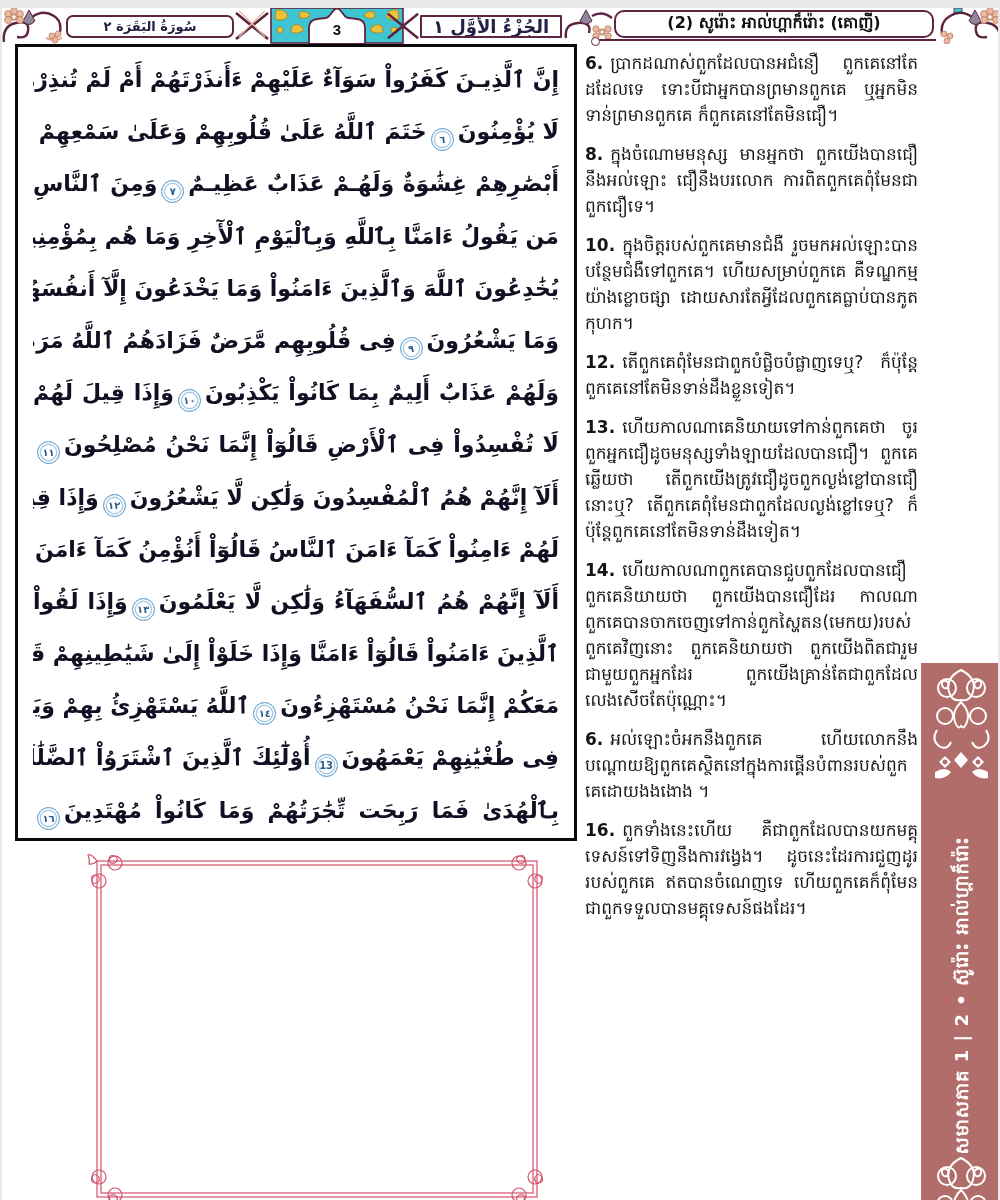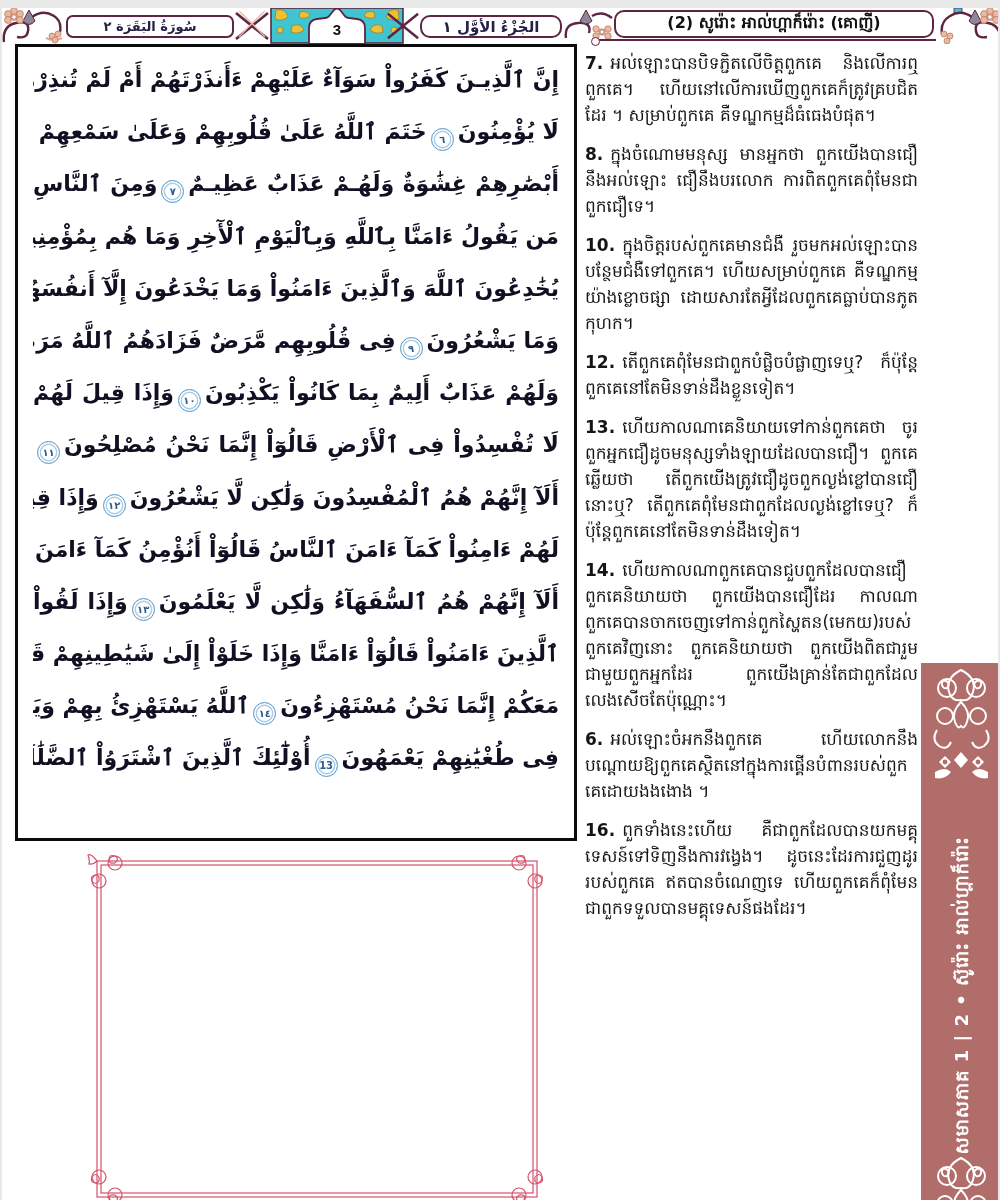--- a/index.html
+++ b/index.html
@@ -7,21 +7,21 @@
         font-family:"Liberation Sans",sans-serif;overflow:hidden;margin:8px auto;}
 
   
   .hband{position:absolute;left:0;top:0;width:1000px;height:38px;}
   .orn{position:absolute;top:0;}
   .hbox{position:absolute;box-sizing:border-box;background:#fff;border:2.2px solid #5e2543;
         display:flex;align-items:center;justify-content:center;font-weight:bold;
         color:#232246;white-space:nowrap;overflow:hidden;}
   .hbox.ar{font-family:"DejaVu Sans",sans-serif;}
   #surah-box{left:64px;top:7px;width:168px;height:23px;border-radius:7px;font-size:13px;}
-  #juz-box{left:418px;top:7px;width:142px;height:23px;border-radius:10px;font-size:15px;}
+  #juz-box{left:418px;top:7px;width:142px;height:23px;border-radius:1px;font-size:18px;}
   #khmer-box{left:612px;top:2px;width:320px;height:28px;border-radius:10px;
              font-size:16px;color:#101010;font-family:"DejaVu Sans",sans-serif;align-items:center;}
   #khmer-underline{position:absolute;left:597px;top:31px;width:337px;height:0;
                    border-top:2.5px solid #5e2543;}
   #khmer-underline:before{content:"";position:absolute;left:-8px;top:-4px;width:7px;height:7px;
                    border:1.6px solid #5e2543;border-radius:50%;background:#fff;}
   #arch-number{position:absolute;left:268px;top:13px;width:134px;text-align:center;
                font-weight:bold;font-size:15px;color:#111;z-index:3;}
 
   
@@ -169,26 +169,27 @@
         <div class="qline"><span>يُخَٰدِعُونَ ٱللَّهَ وَٱلَّذِينَ ءَامَنُواْ وَمَا يَخْدَعُونَ إِلَّآ أَنفُسَهُمْ</span></div>
         <div class="qline"><span>وَمَا يَشْعُرُونَ</span><span class="rosette">٩</span><span>فِى قُلُوبِهِم مَّرَضٌ فَزَادَهُمُ ٱللَّهُ مَرَضًا</span></div>
         <div class="qline"><span>وَلَهُمْ عَذَابٌ أَلِيمٌ بِمَا كَانُواْ يَكْذِبُونَ</span><span class="rosette">١٠</span><span>وَإِذَا قِيلَ لَهُمْ</span></div>
         <div class="qline"><span>لَا تُفْسِدُواْ فِى ٱلْأَرْضِ قَالُوٓاْ إِنَّمَا نَحْنُ مُصْلِحُونَ</span><span class="rosette">١١</span></div>
         <div class="qline"><span>أَلَآ إِنَّهُمْ هُمُ ٱلْمُفْسِدُونَ وَلَٰكِن لَّا يَشْعُرُونَ</span><span class="rosette">١٢</span><span>وَإِذَا قِيلَ</span></div>
         <div class="qline"><span>لَهُمْ ءَامِنُواْ كَمَآ ءَامَنَ ٱلنَّاسُ قَالُوٓاْ أَنُؤْمِنُ كَمَآ ءَامَنَ ٱلسُّفَهَآءُ</span></div>
         <div class="qline"><span>أَلَآ إِنَّهُمْ هُمُ ٱلسُّفَهَآءُ وَلَٰكِن لَّا يَعْلَمُونَ</span><span class="rosette">١٣</span><span>وَإِذَا لَقُواْ</span></div>
         <div class="qline"><span>ٱلَّذِينَ ءَامَنُواْ قَالُوٓاْ ءَامَنَّا وَإِذَا خَلَوْاْ إِلَىٰ شَيَٰطِينِهِمْ قَالُوٓاْ إِنَّا</span></div>
         <div class="qline"><span>مَعَكُمْ إِنَّمَا نَحْنُ مُسْتَهْزِءُونَ</span><span class="rosette">١٤</span><span>ٱللَّهُ يَسْتَهْزِئُ بِهِمْ وَيَمُدُّهُمْ</span></div>
         <div class="qline"><span>فِى طُغْيَٰنِهِمْ يَعْمَهُونَ</span><span class="rosette">13</span><span>أُوْلَٰٓئِكَ ٱلَّذِينَ ٱشْتَرَوُاْ ٱلضَّلَٰلَةَ</span></div>
+        <div class="qline"><span>بِٱلْهُدَىٰ فَمَا رَبِحَت تِّجَٰرَتُهُمْ وَمَا كَانُواْ مُهْتَدِينَ</span><span class="rosette">١٦</span></div>
       </div>
   </div>
 
   <div id="translation">
     <div>
-        <p class="tpara"><span class="tnum">7.</span><span>អល់ឡោះបានបិទភ្ជិតលើចិត្តពួកគេ និងលើការឮពួកគេ។ ហើយនៅលើការឃើញពួកគេក៏ត្រូវគ្របជិតដែរ ។ សម្រាប់ពួកគេ គឺទណ្ឌកម្មដ៏ធំធេងបំផុត។</span></p>
+        <p class="tpara"><span class="tnum">6.</span><span>ប្រាកដណាស់ពួកដែលបានអជំនឿ ពួកគេនៅតែដដែលទេ ទោះបីជាអ្នកបានព្រមានពួកគេ ឬអ្នកមិនទាន់ព្រមានពួកគេ ក៏ពួកគេនៅតែមិនជឿ។</span></p>
         <p class="tpara"><span class="tnum">8.</span><span>ក្នុងចំណោមមនុស្ស មានអ្នកថា ពួកយើងបានជឿនឹងអល់ឡោះ ជឿនឹងបរលោក ការពិតពួកគេពុំមែនជាពួកជឿទេ។</span></p>
         <p class="tpara"><span class="tnum">10.</span><span>ក្នុងចិត្តរបស់ពួកគេមានជំងឺ រួចមកអល់ឡោះបានបន្ថែមជំងឺទៅពួកគេ។ ហើយសម្រាប់ពួកគេ គឺទណ្ឌកម្មយ៉ាងខ្លោចផ្សា ដោយសារតែអ្វីដែលពួកគេធ្លាប់បានភូតកុហក។</span></p>
         <p class="tpara"><span class="tnum">12.</span><span>តើពួកគេពុំមែនជាពួកបំផ្លិចបំផ្លាញទេឬ? ក៏ប៉ុន្តែពួកគេនៅតែមិនទាន់ដឹងខ្លួនទៀត។</span></p>
         <p class="tpara"><span class="tnum">13.</span><span>ហើយកាលណាគេនិយាយទៅកាន់ពួកគេថា ចូរពួកអ្នកជឿដូចមនុស្សទាំងឡាយដែលបានជឿ។ ពួកគេឆ្លើយថា តើពួកយើងត្រូវជឿដូចពួកល្ងង់ខ្លៅបានជឿនោះឬ? តើពួកគេពុំមែនជាពួកដែលល្ងង់ខ្លៅទេឬ? ក៏ប៉ុន្តែពួកគេនៅតែមិនទាន់ដឹងទៀត។</span></p>
         <p class="tpara"><span class="tnum">14.</span><span>ហើយកាលណាពួកគេបានជួបពួកដែលបានជឿ ពួកគេនិយាយថា ពួកយើងបានជឿដែរ កាលណាពួកគេបានចាកចេញទៅកាន់ពួកស្ហៃតន(មេកយ)របស់ពួកគេវិញនោះ ពួកគេនិយាយថា ពួកយើងពិតជារួមជាមួយពួកអ្នកដែរ ពួកយើងគ្រាន់តែជាពួកដែលលេងសើចតែប៉ុណ្ណោះ។</span></p>
         <p class="tpara"><span class="tnum">6.</span><span>អល់ឡោះចំអកនឹងពួកគេ ហើយលោកនឹងបណ្ដោយឱ្យពួកគេស្ថិតនៅក្នុងការផ្គើនបំពានរបស់ពួកគេដោយងងងោង ។</span></p>
         <p class="tpara"><span class="tnum">16.</span><span>ពួកទាំងនេះហើយ គឺជាពួកដែលបានយកមគ្គុទេសន៍ទៅទិញនឹងការវង្វេង។ ដូចនេះដែរការជួញដូររបស់ពួកគេ ឥតបានចំណេញទេ ហើយពួកគេក៏ពុំមែនជាពួកទទួលបានមគ្គុទេសន៍ផងដែរ។</span></p>
       </div>
   </div>
 

